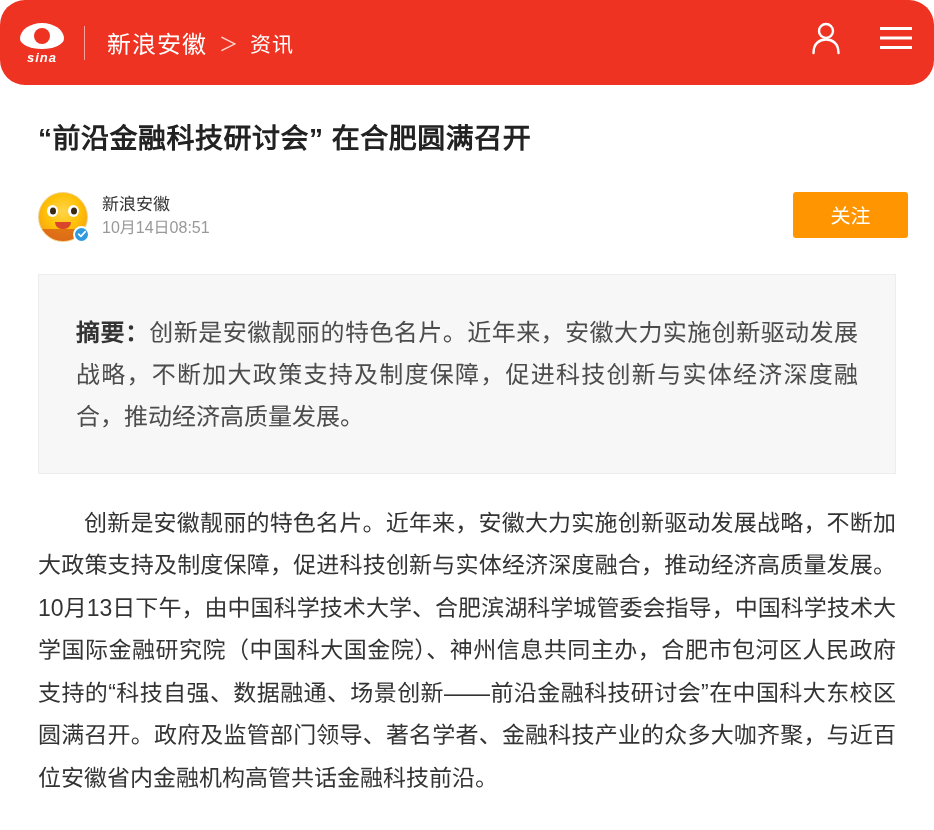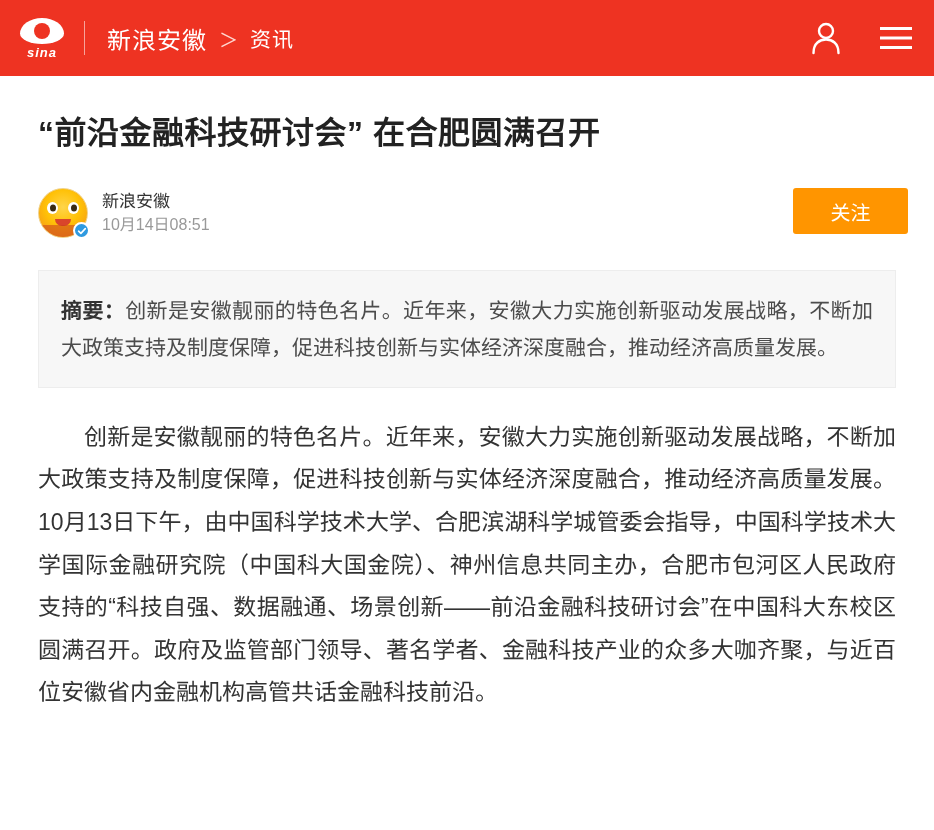--- a/index.html
+++ b/index.html
@@ -9,25 +9,26 @@
   body {
     width: 934px;
     height: 830px;
     background: #ffffff;
     font-family: "Liberation Sans", "DejaVu Sans", sans-serif;
     overflow: hidden;
   }
 
   
   .topbar {
-    height: 76px;
+    height: 85px;
     background: #ee3322;
     display: flex;
     align-items: center;
     position: relative;
+    border-radius: 25px;
   }
   .logo-box {
     width: 84px;
     height: 76px;
     display: flex;
     align-items: center;
     justify-content: center;
     flex: 0 0 auto;
   }
   .logo-eye {
@@ -111,21 +112,21 @@
     align-items: center;
     justify-content: center;
     cursor: pointer;
   }
 
   
   .article {
     padding: 0 26px;
   }
   .headline {
-    font-size: 32px;
+    font-size: 28px;
     line-height: 1.45;
     color: #222222;
     font-weight: bold;
     margin: 34px 0 16px 12px;
     letter-spacing: 0.5px;
   }
 
   .meta-row {
     display: flex;
     align-items: center;
@@ -250,25 +251,25 @@
   }
 
   .summary {
     margin: 30px 12px 0 12px;
     background: #f7f7f7;
     border: 1px solid #ededed;
     padding: 22px 22px 20px 22px;
     box-sizing: border-box;
   }
   .summary-text {
-    font-size: 21px;
+    font-size: 24px;
     line-height: 1.75;
     color: #4c4c4c;
     text-align: justify;
-    margin: 0;
+    margin: 15px;
   }
   .summary-label {
     font-weight: bold;
     color: #333333;
   }
 
   .body-text {
     margin: 28px 12px 0 12px;
     font-size: 23px;
     line-height: 1.85;

